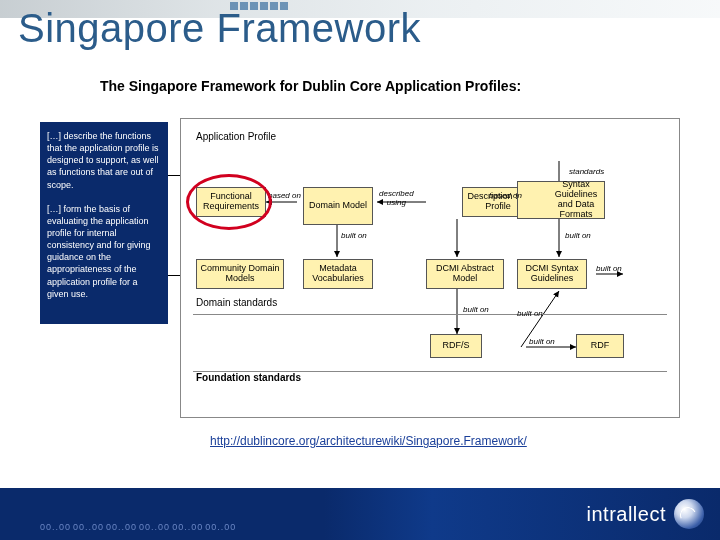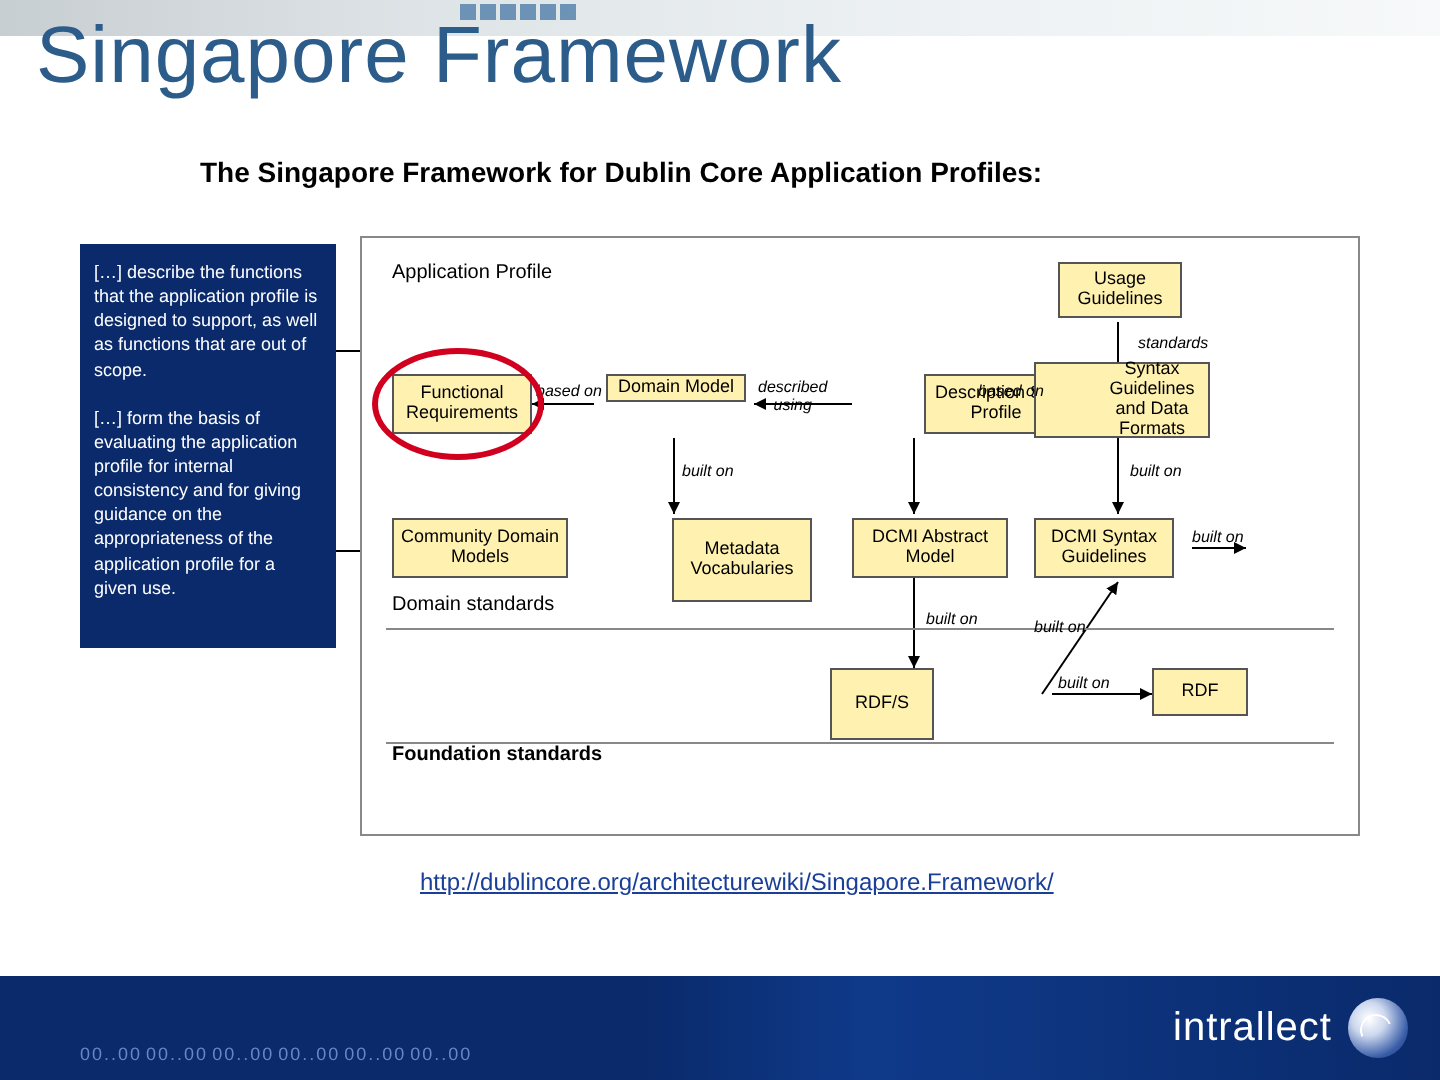--- a/index.html
+++ b/index.html
@@ -157,64 +157,62 @@
     <line x1="156" y1="100" x2="156" y2="138" stroke="#000" stroke-width="1" marker-end="url(#ah)"></line>
     <line x1="276" y1="100" x2="276" y2="138" stroke="#000" stroke-width="1" marker-end="url(#ah)"></line>
     <line x1="378" y1="100" x2="378" y2="138" stroke="#000" stroke-width="1" marker-end="url(#ah)"></line>
     <line x1="415" y1="155" x2="442" y2="155" stroke="#000" stroke-width="1" marker-end="url(#ah)"></line>
     <line x1="276" y1="170" x2="276" y2="215" stroke="#000" stroke-width="1" marker-end="url(#ah)"></line>
     <line x1="340" y1="228" x2="378" y2="172" stroke="#000" stroke-width="1" marker-end="url(#ah)"></line>
     <line x1="345" y1="228" x2="395" y2="228" stroke="#000" stroke-width="1" marker-end="url(#ah)"></line>
   </svg>
 
   <div class="d-label" style="top:12px; left:15px;">Application Profile</div>
-  <div class="d-box" style="top:12px; left:348px; width:62px; height:28px;">Usage
-Guidelines</div>
 
   <div class="d-rel" style="top:48px; left:388px;">standards</div>
 
   <div class="d-box" style="top:68px; left:15px; width:70px; height:30px;">Functional
 Requirements</div>
-  <div class="d-box" style="top:68px; left:122px; width:70px; height:14px;">Domain
+  <div class="d-box" style="top:68px; left:122px; width:70px; height:38px;">Domain
 Model</div>
   <div class="d-box" style="top:68px; left:245px; width:72px; height:30px;margin-left:36px;">Description
 Set Profile</div>
   <div class="d-box" style="top:62px; left:336px; width:88px; height:38px;padding-left:32px;">Syntax
 Guidelines and
 Data Formats</div>
 
   <div class="d-rel" style="top:72px; left:87px;">based on</div>
   <div class="d-rel" style="top:70px; left:198px; white-space:pre-line; text-align:center;">described
 using</div>
   <div class="d-rel" style="top:72px; left:308px;">based on</div>
 
   <div class="red-circle" style="top:55px; left:5px; width:86px; height:56px;"></div>
 
   <div class="d-rel" style="top:112px; left:160px;">built on</div>
   <div class="d-rel" style="top:112px; left:282px;margin-top:27px;">uses</div>
   <div class="d-rel" style="top:112px; left:384px;">built on</div>
 
   <div class="d-box" style="top:140px; left:15px; width:88px; height:30px;">Community
 Domain Models</div>
-  <div class="d-box" style="top:140px; left:122px; width:70px; height:42px;margin-left:33px;">Metadata
+  <div class="d-box" style="top:140px; left:122px; width:70px; height:30px;">Metadata
 Vocabularies</div>
   <div class="d-box" style="top:140px; left:245px; width:78px; height:30px;">DCMI Abstract
 Model</div>
   <div class="d-box" style="top:140px; left:336px; width:70px; height:30px;">DCMI Syntax
 Guidelines</div>
 
   <div class="d-rel" style="top:145px; left:415px;">built on</div>
 
   <div class="d-label" style="top:178px; left:15px;">Domain standards</div>
   <div style="position:absolute; top:195px; left:12px; right:12px; border-top:1px solid #888;"></div>
 
   <div class="d-rel" style="top:186px; left:282px;">built on</div>
   <div class="d-rel" style="top:190px; left:336px;">built on</div>
 
-  <div class="d-box" style="top:215px; left:234px; width:52px; height:36px;">RDF/S</div>
+  <div class="d-box" style="top:215px; left:249px; width:52px; height:24px;">RDF/S</div>
   <div class="d-box" style="top:215px; left:395px; width:48px; height:24px;">RDF</div>
   <div class="d-rel" style="top:218px; left:348px; text-align:center;">built on</div>
 
   <div class="d-label" style="top:253px; left:15px;font-weight:bold;">Foundation standards</div>
   <div style="position:absolute; top:252px; left:12px; right:12px; border-top:1px solid #888;"></div>
 </div>
 
 <a class="url">http://dublincore.org/architecturewiki/Singapore.Framework/</a>
 
 <div class="footer">

